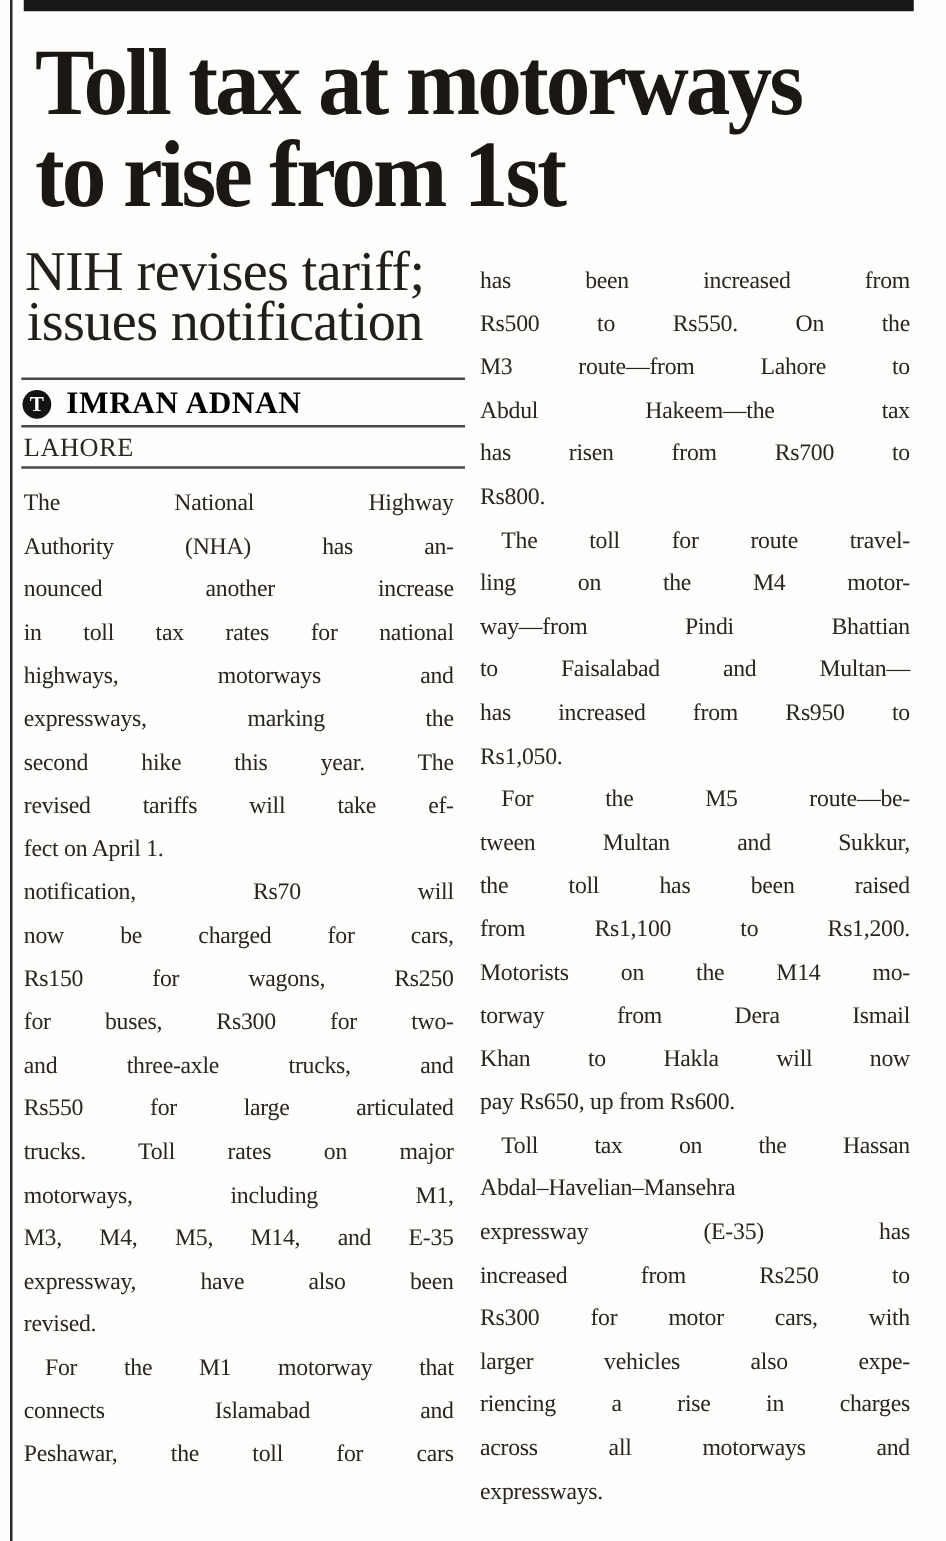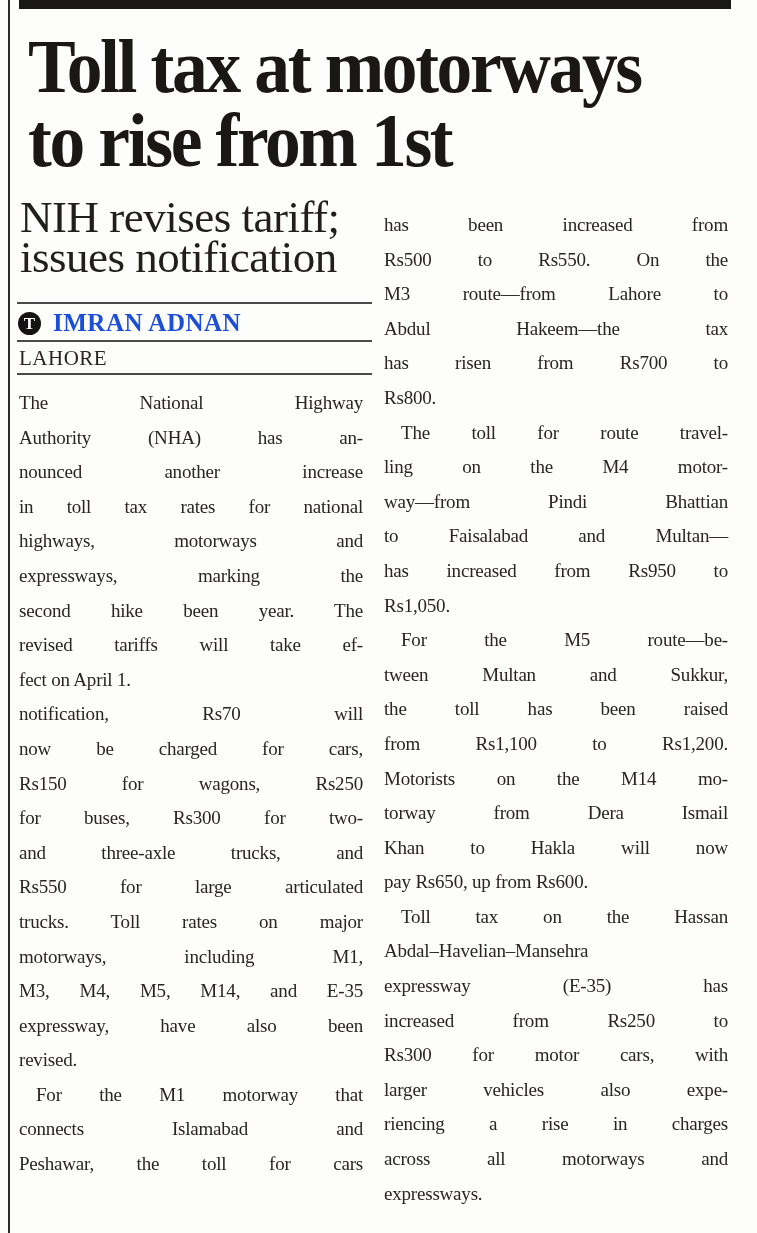--- a/index.html
+++ b/index.html
@@ -28,20 +28,21 @@
     letter-spacing:-2.5px;color:#1b1715;
     transform:scaleX(0.94);transform-origin:left top;
     white-space:nowrap;font-feature-settings:"onum" 1;
   }
 
   .subhead{
     position:absolute;left:20px;top:197px;margin:0;
     font-size:45px;font-weight:normal;line-height:40px;
     letter-spacing:-0.5px;color:#221e1c;
     white-space:nowrap;
+    text-align:center;
   }
 
   .byline-block{
     position:absolute;left:17px;top:302px;width:355px;
   }
   .rule{height:2px;background:#4a4a4a;}
   .rule-top{position:absolute;top:0;left:0;right:0;}
   .rule-mid{position:absolute;top:38px;left:0;right:0;}
   .rule-bot{position:absolute;top:71px;left:0;right:0;}
   .byline-row{
@@ -49,21 +50,21 @@
     display:flex;align-items:center;gap:12px;
   }
   .t-icon{
     width:23px;height:23px;border-radius:50%;
     background:#151312;color:#ffffff;
     display:inline-flex;align-items:center;justify-content:center;
     font-weight:bold;font-size:17px;line-height:1;
     font-family:"Liberation Serif", serif;
   }
   .author{
-    font-weight:bold;font-size:25px;letter-spacing:0.5px;color:#1d4ed8;
+    font-weight:bold;font-size:25px;letter-spacing:0.5px;color:#000000;
     white-space:nowrap;
   }
   .dateline{
     position:absolute;top:44px;left:2px;
     font-size:21px;letter-spacing:0.5px;color:#2a2624;
     white-space:nowrap;
   }
 
   .body-col{
     position:absolute;width:344px;
@@ -114,21 +115,21 @@
   </div>
 
   <div class="body-col body-col-1">
       <div class="para">
         <div class="bodyline">The National Highway</div>
         <div class="bodyline">Authority (NHA) has an-</div>
         <div class="bodyline">nounced another increase</div>
         <div class="bodyline">in toll tax rates for national</div>
         <div class="bodyline">highways, motorways and</div>
         <div class="bodyline">expressways, marking the</div>
-        <div class="bodyline">second hike been year. The</div>
+        <div class="bodyline">second hike this year. The</div>
         <div class="bodyline">revised tariffs will take ef-</div>
         <div class="bodyline lastline">fect on April 1.</div>
       </div>
       <div class="para">
         <div class="bodyline">notification, Rs70 will</div>
         <div class="bodyline">now be charged for cars,</div>
         <div class="bodyline">Rs150 for wagons, Rs250</div>
         <div class="bodyline">for buses, Rs300 for two-</div>
         <div class="bodyline">and three-axle trucks, and</div>
         <div class="bodyline">Rs550 for large articulated</div>

